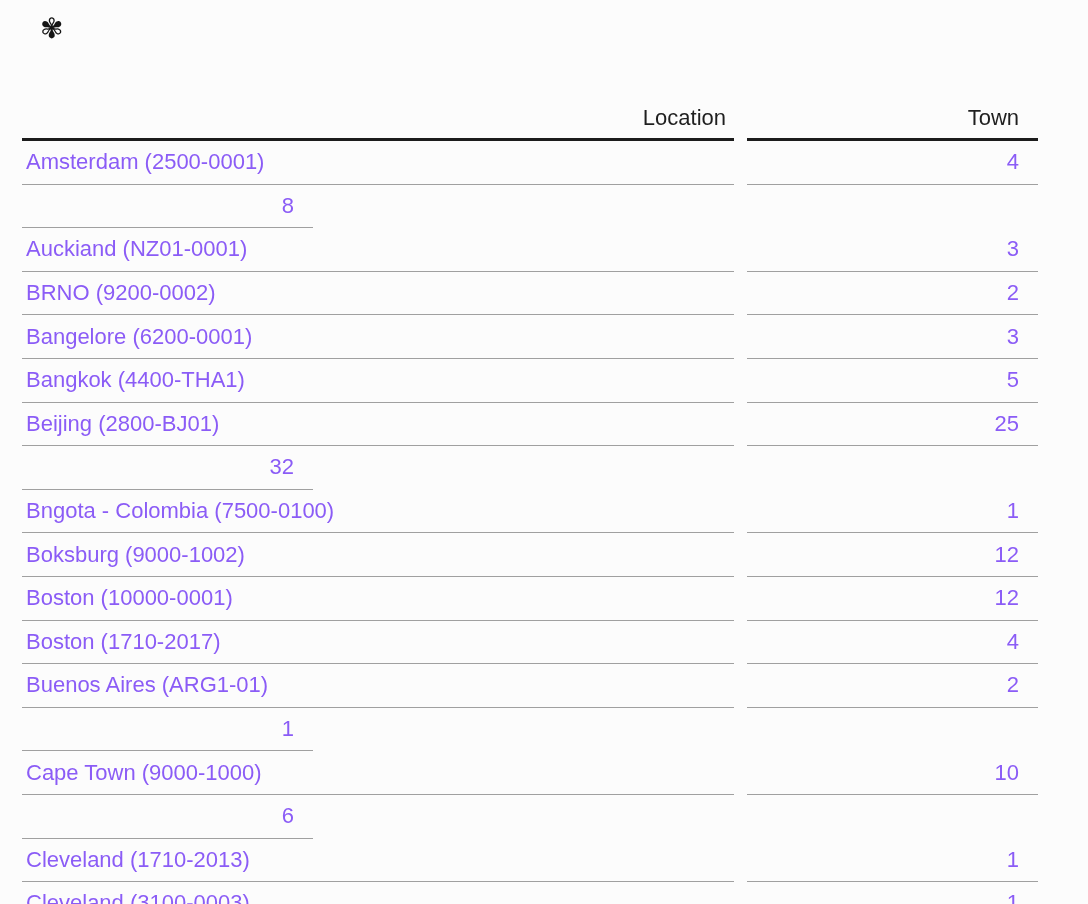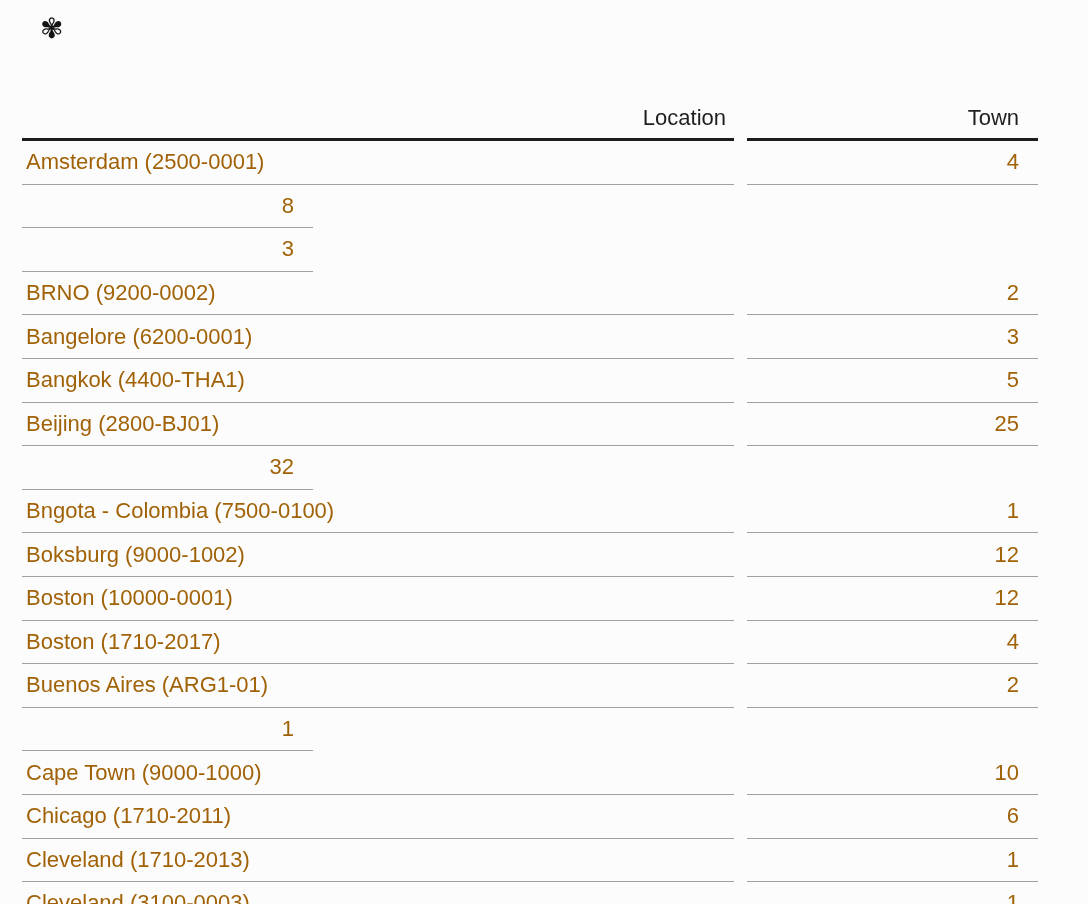--- a/index.html
+++ b/index.html
@@ -46,21 +46,21 @@
     font-size: 22px;
     color: #1f1f1f;
   }
   .td {
     box-sizing: border-box;
     height: 43.6px;
     display: flex;
     align-items: center;
     border-bottom: 1px solid #a0a0a0;
     font-size: 22px;
-    color: #a16207;
+    color: #8b5cf6;
     white-space: nowrap;
     overflow: hidden;
   }
   .col-loc { width: 712px; }
   .col-cnt { width: 291px; }
   .th.col-loc { padding-right: 8px; }
   .th.col-cnt { padding-right: 19px; }
   .td.col-loc { padding-left: 4px; }
   .td.col-cnt { justify-content: flex-end; padding-right: 19px; }
 </style>
@@ -78,20 +78,21 @@
   <div class="tr">
     <div class="td col-loc">Amsterdam (2500-0001)</div>
     <div class="td col-cnt">4</div>
   </div>
 
   <div class="tr">
     <div class="td col-cnt">8</div>
   </div>
 
   <div class="tr">
+    <div class="td col-loc">Auckiand (NZ01-0001)</div>
     <div class="td col-cnt">3</div>
   </div>
 
   <div class="tr">
     <div class="td col-loc">BRNO (9200-0002)</div>
     <div class="td col-cnt">2</div>
   </div>
 
   <div class="tr">
     <div class="td col-loc">Bangelore (6200-0001)</div>
@@ -140,21 +141,20 @@
   <div class="tr">
     <div class="td col-cnt">1</div>
   </div>
 
   <div class="tr">
     <div class="td col-loc">Cape Town (9000-1000)</div>
     <div class="td col-cnt">10</div>
   </div>
 
   <div class="tr">
-    <div class="td col-loc">Chicago (1710-2011)</div>
     <div class="td col-cnt">6</div>
   </div>
 
   <div class="tr">
     <div class="td col-loc">Cleveland (1710-2013)</div>
     <div class="td col-cnt">1</div>
   </div>
 
   <div class="tr">
     <div class="td col-loc">Cleveland (3100-0003)</div>

